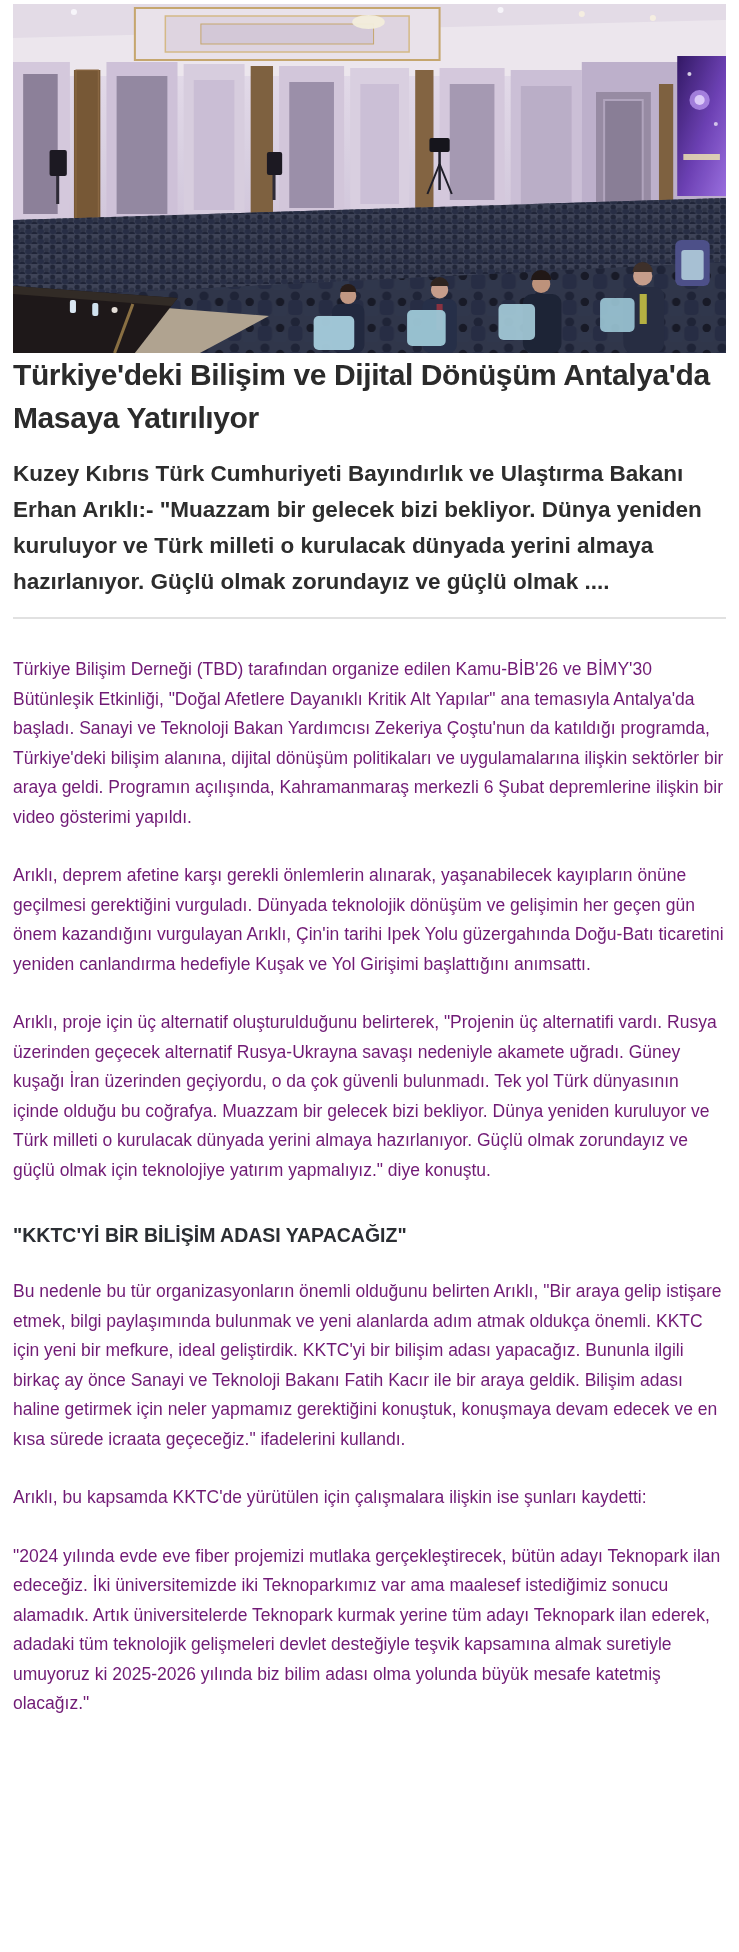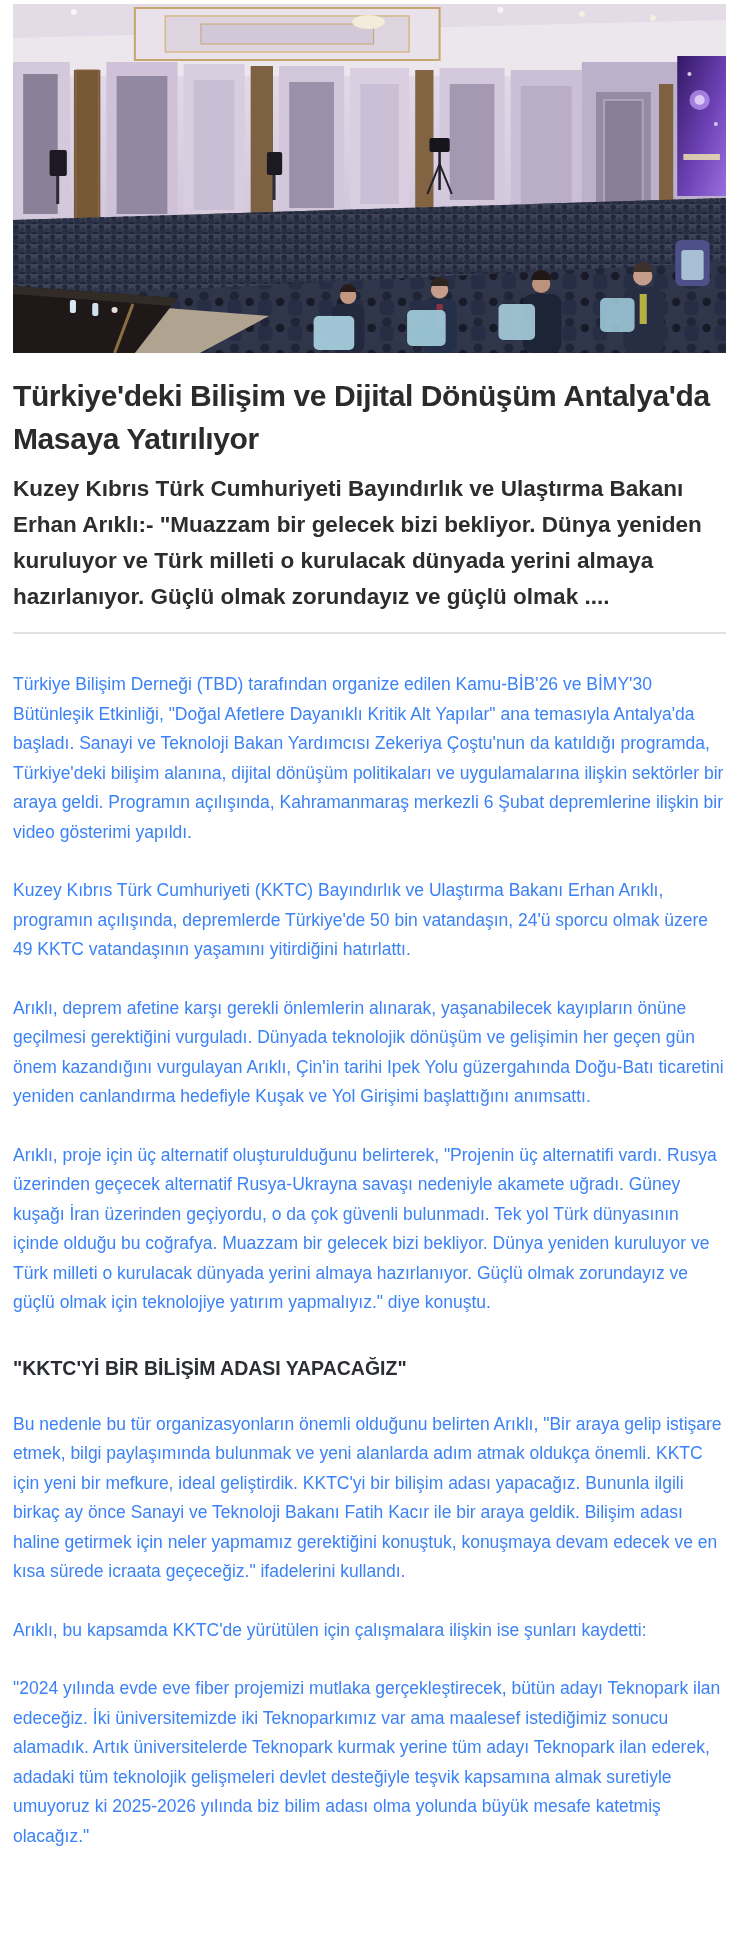--- a/index.html
+++ b/index.html
@@ -11,40 +11,39 @@
   }
   .page { width:739px; padding:4px 13px 30px 13px; }
 
   .photo-wrap {
     width:713px; height:349px; overflow:hidden;
     background:#cfc4d8; position:relative;
   }
   .photo-wrap svg { display:block; width:100%; height:100%; }
 
   h1.article-title {
-    margin-top:21px;
     font-size:30px; line-height:43px; font-weight:700;
     letter-spacing:-0.4px; color:#2b2b2b;
   }
 
   .article-lede {
-    margin-top:11px;
+    margin-top:17px;
     font-size:22.5px; line-height:36px; font-weight:700;
     color:#2d2d2d;
   }
 
   hr.divider {
     border:none; border-top:2px solid #e1e1e1;
     margin:17px 0 0 0;
   }
 
   .article-body { margin-top:36px; }
   .article-body p {
     font-size:17.5px; line-height:29.5px;
-    color:#3b82f6;
+    color:#701a75;
     margin-bottom:29px;
   }
   h2.article-subheading {
     font-size:19.5px; line-height:26px; font-weight:700;
     color:#2b2e33;
     margin:37px 0 29px 0;
   }
 </style>
 </head>
 <body>
@@ -179,21 +178,20 @@
   </div>
 
   <h1 class="article-title">Türkiye'deki Bilişim ve Dijital Dönüşüm Antalya'da Masaya Yatırılıyor</h1>
 
   <div class="article-lede">Kuzey Kıbrıs Türk Cumhuriyeti Bayındırlık ve Ulaştırma Bakanı Erhan Arıklı:- "Muazzam bir gelecek bizi bekliyor. Dünya yeniden kuruluyor ve Türk milleti o kurulacak dünyada yerini almaya hazırlanıyor. Güçlü olmak zorundayız ve güçlü olmak ....</div>
 
   <hr class="divider">
 
   <div class="article-body">
     <p>Türkiye Bilişim Derneği (TBD) tarafından organize edilen Kamu-BİB'26 ve BİMY'30 Bütünleşik Etkinliği, "Doğal Afetlere Dayanıklı Kritik Alt Yapılar" ana temasıyla Antalya'da başladı. Sanayi ve Teknoloji Bakan Yardımcısı Zekeriya Çoştu'nun da katıldığı programda, Türkiye'deki bilişim alanına, dijital dönüşüm politikaları ve uygulamalarına ilişkin sektörler bir araya geldi. Programın açılışında, Kahramanmaraş merkezli 6 Şubat depremlerine ilişkin bir video gösterimi yapıldı.</p>
-    <p>Kuzey Kıbrıs Türk Cumhuriyeti (KKTC) Bayındırlık ve Ulaştırma Bakanı Erhan Arıklı, programın açılışında, depremlerde Türkiye'de 50 bin vatandaşın, 24'ü sporcu olmak üzere 49 KKTC vatandaşının yaşamını yitirdiğini hatırlattı.</p>
     <p>Arıklı, deprem afetine karşı gerekli önlemlerin alınarak, yaşanabilecek kayıpların önüne geçilmesi gerektiğini vurguladı. Dünyada teknolojik dönüşüm ve gelişimin her geçen gün önem kazandığını vurgulayan Arıklı, Çin'in tarihi Ipek Yolu güzergahında Doğu-Batı ticaretini yeniden canlandırma hedefiyle Kuşak ve Yol Girişimi başlattığını anımsattı.</p>
     <p>Arıklı, proje için üç alternatif oluşturulduğunu belirterek, "Projenin üç alternatifi vardı. Rusya üzerinden geçecek alternatif Rusya-Ukrayna savaşı nedeniyle akamete uğradı. Güney kuşağı İran üzerinden geçiyordu, o da çok güvenli bulunmadı. Tek yol Türk dünyasının içinde olduğu bu coğrafya. Muazzam bir gelecek bizi bekliyor. Dünya yeniden kuruluyor ve Türk milleti o kurulacak dünyada yerini almaya hazırlanıyor. Güçlü olmak zorundayız ve güçlü olmak için teknolojiye yatırım yapmalıyız." diye konuştu.</p>
 
     <h2 class="article-subheading">"KKTC'Yİ BİR BİLİŞİM ADASI YAPACAĞIZ"</h2>
 
     <p>Bu nedenle bu tür organizasyonların önemli olduğunu belirten Arıklı, "Bir araya gelip istişare etmek, bilgi paylaşımında bulunmak ve yeni alanlarda adım atmak oldukça önemli. KKTC için yeni bir mefkure, ideal geliştirdik. KKTC'yi bir bilişim adası yapacağız. Bununla ilgili birkaç ay önce Sanayi ve Teknoloji Bakanı Fatih Kacır ile bir araya geldik. Bilişim adası haline getirmek için neler yapmamız gerektiğini konuştuk, konuşmaya devam edecek ve en kısa sürede icraata geçeceğiz." ifadelerini kullandı.</p>
     <p>Arıklı, bu kapsamda KKTC'de yürütülen için çalışmalara ilişkin ise şunları kaydetti:</p>
     <p>"2024 yılında evde eve fiber projemizi mutlaka gerçekleştirecek, bütün adayı Teknopark ilan edeceğiz. İki üniversitemizde iki Teknoparkımız var ama maalesef istediğimiz sonucu alamadık. Artık üniversitelerde Teknopark kurmak yerine tüm adayı Teknopark ilan ederek, adadaki tüm teknolojik gelişmeleri devlet desteğiyle teşvik kapsamına almak suretiyle umuyoruz ki 2025-2026 yılında biz bilim adası olma yolunda büyük mesafe katetmiş olacağız."</p>
   </div>
 

